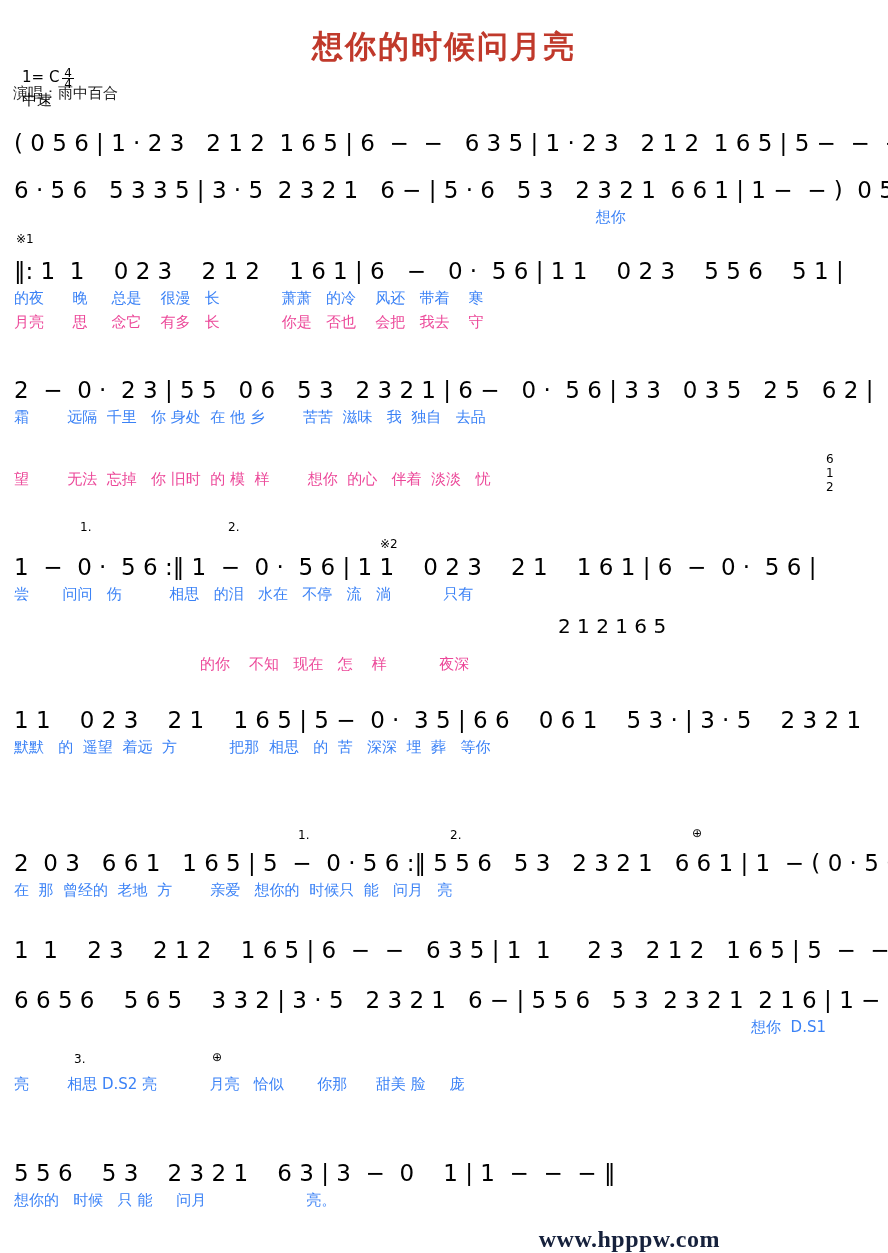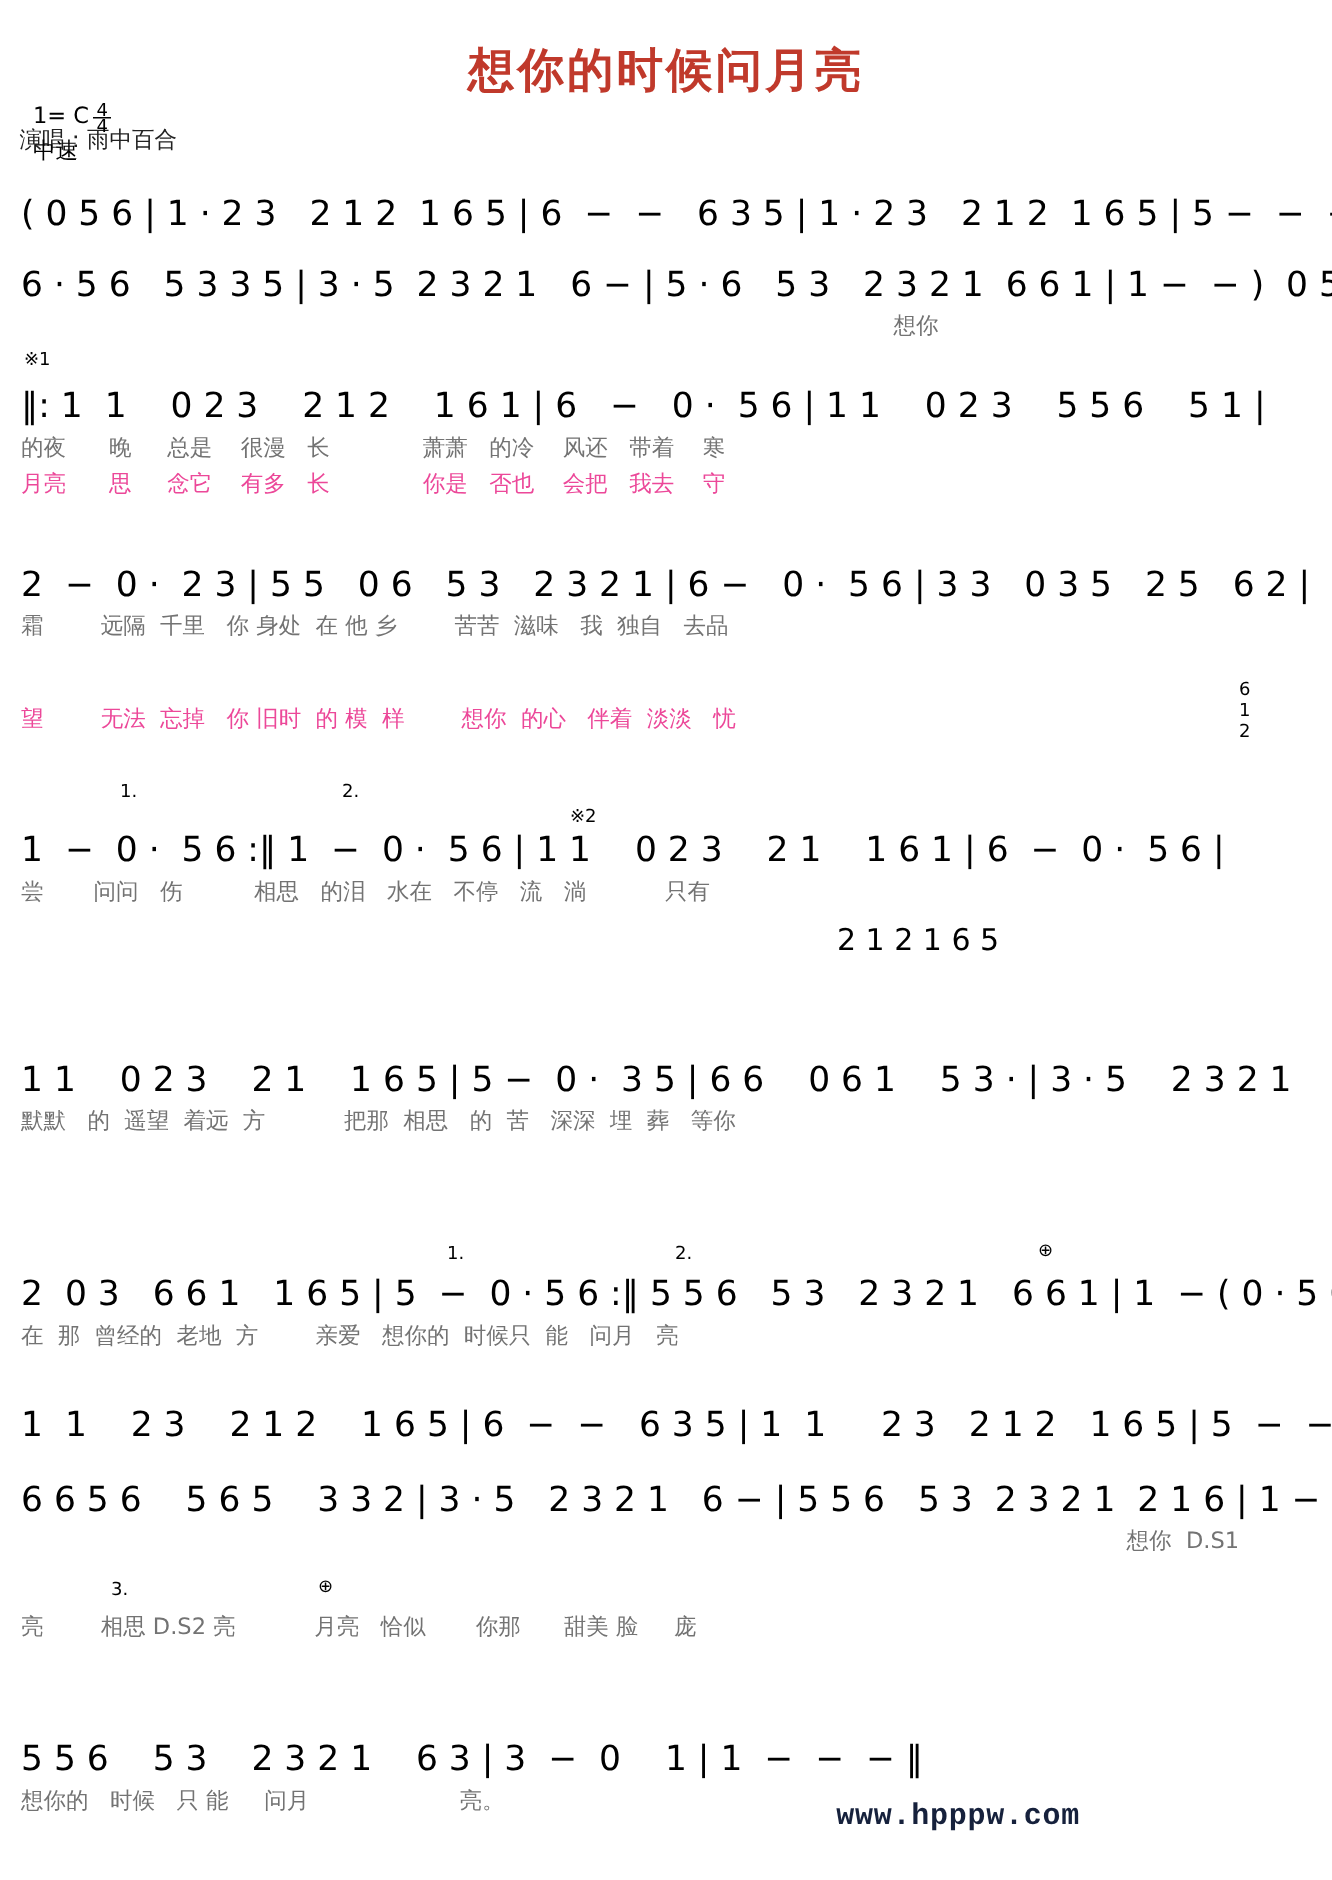--- a/index.html
+++ b/index.html
@@ -55,38 +55,38 @@
     font-size:23px;
     letter-spacing:0px;
     white-space:pre;
     line-height:30px;
   }
   .lyric{
     font-size:15px;
     white-space:pre;
     line-height:24px;
     letter-spacing:0px;
-    color:#737373;
+    color:#3b82f6;
   }
   .lyric2{
     font-size:15px;
     white-space:pre;
     line-height:24px;
     color:#ec4899;
   }
   .small{font-size:12px;}
   .mark{
     position:absolute;
     font-family:"DejaVu Sans", sans-serif;
     font-size:12px;
   }
   .watermark{
-    position:absolute;right:20px;bottom:30px;
-    font-family:Liberation Mono, monospace;
-    font-weight:bold;font-size:20px;
+    position:absolute;right:20px;bottom:0;
+    font-family:Liberation Serif, serif;
+    font-weight:bold;font-size:24px;
     color:#16213c;
     letter-spacing:0.5px;
   }
 </style>
 </head>
 <body>
 
 <div class="sheet">
 
   <div class="title">想你的时候问月亮</div>
@@ -128,20 +128,21 @@
 
   <div class="mark small" style="left:826px;top:452px;">6 1 2</div>
 
   <div class="mark" style="left:80px;top:520px;">1.</div>
   <div class="mark" style="left:228px;top:520px;">2.</div>
   <div class="mark" style="left:380px;top:537px;">※2</div>
 
   <div class="row" style="top:552px;">
     <div class="notes">1  −  0 ·  5 6 :‖ 1  −  0 ·  5 6 | 1 1    0 2 3    2 1    1 6 1 | 6  −  0 ·  5 6 |</div>
     <div class="lyric">尝       问问   伤          相思   的泪   水在   不停   流   淌           只有</div>
+    <div class="lyric2" style="margin-top:46px;">                                       的你    不知   现在   怎    样           夜深</div>
   </div>
 
   <div class="mark" style="left:558px;top:614px;font-size:20px;">2 1 2   1 6 5</div>
 
   <div class="row" style="top:705px;">
     <div class="notes">1 1    0 2 3    2 1    1 6 5 | 5 −  0 ·  3 5 | 6 6    0 6 1    5 3 · | 3 · 5    2 3 2 1    6  0 6 1 |</div>
     <div class="lyric">默默   的  遥望  着远  方           把那  相思   的  苦   深深  埋  葬   等你</div>
   </div>
 
   <div class="mark" style="left:298px;top:828px;">1.</div>

